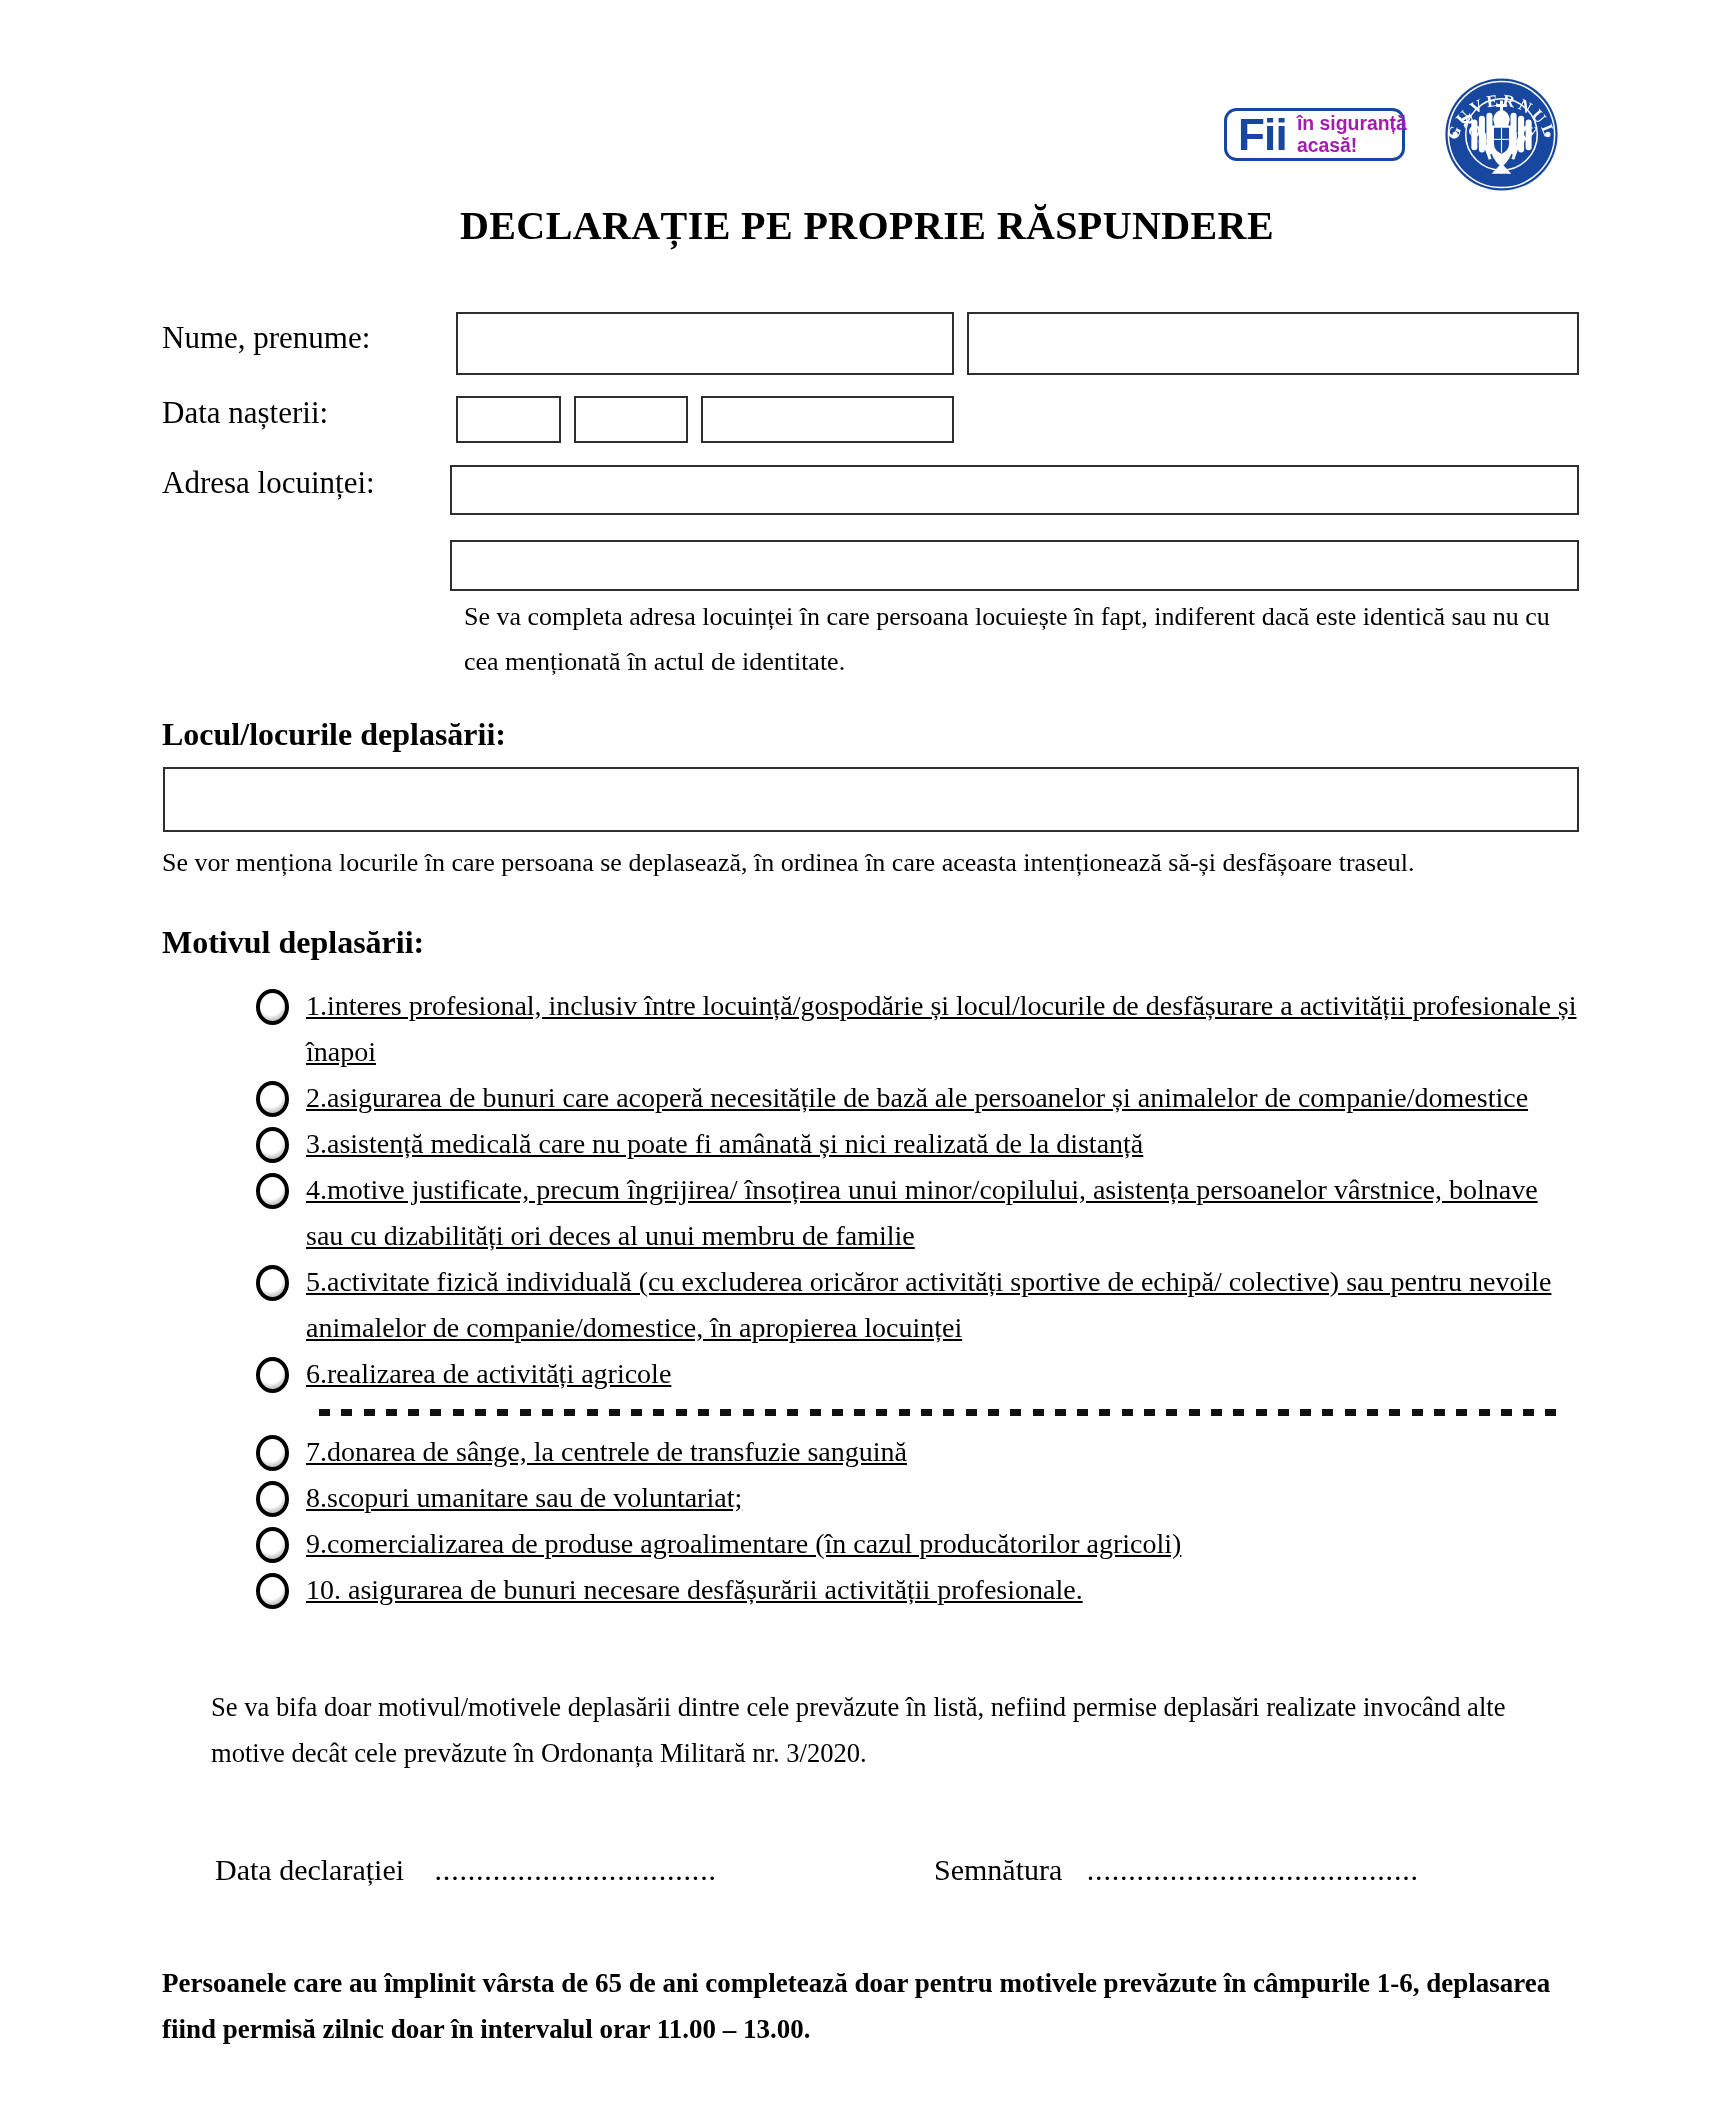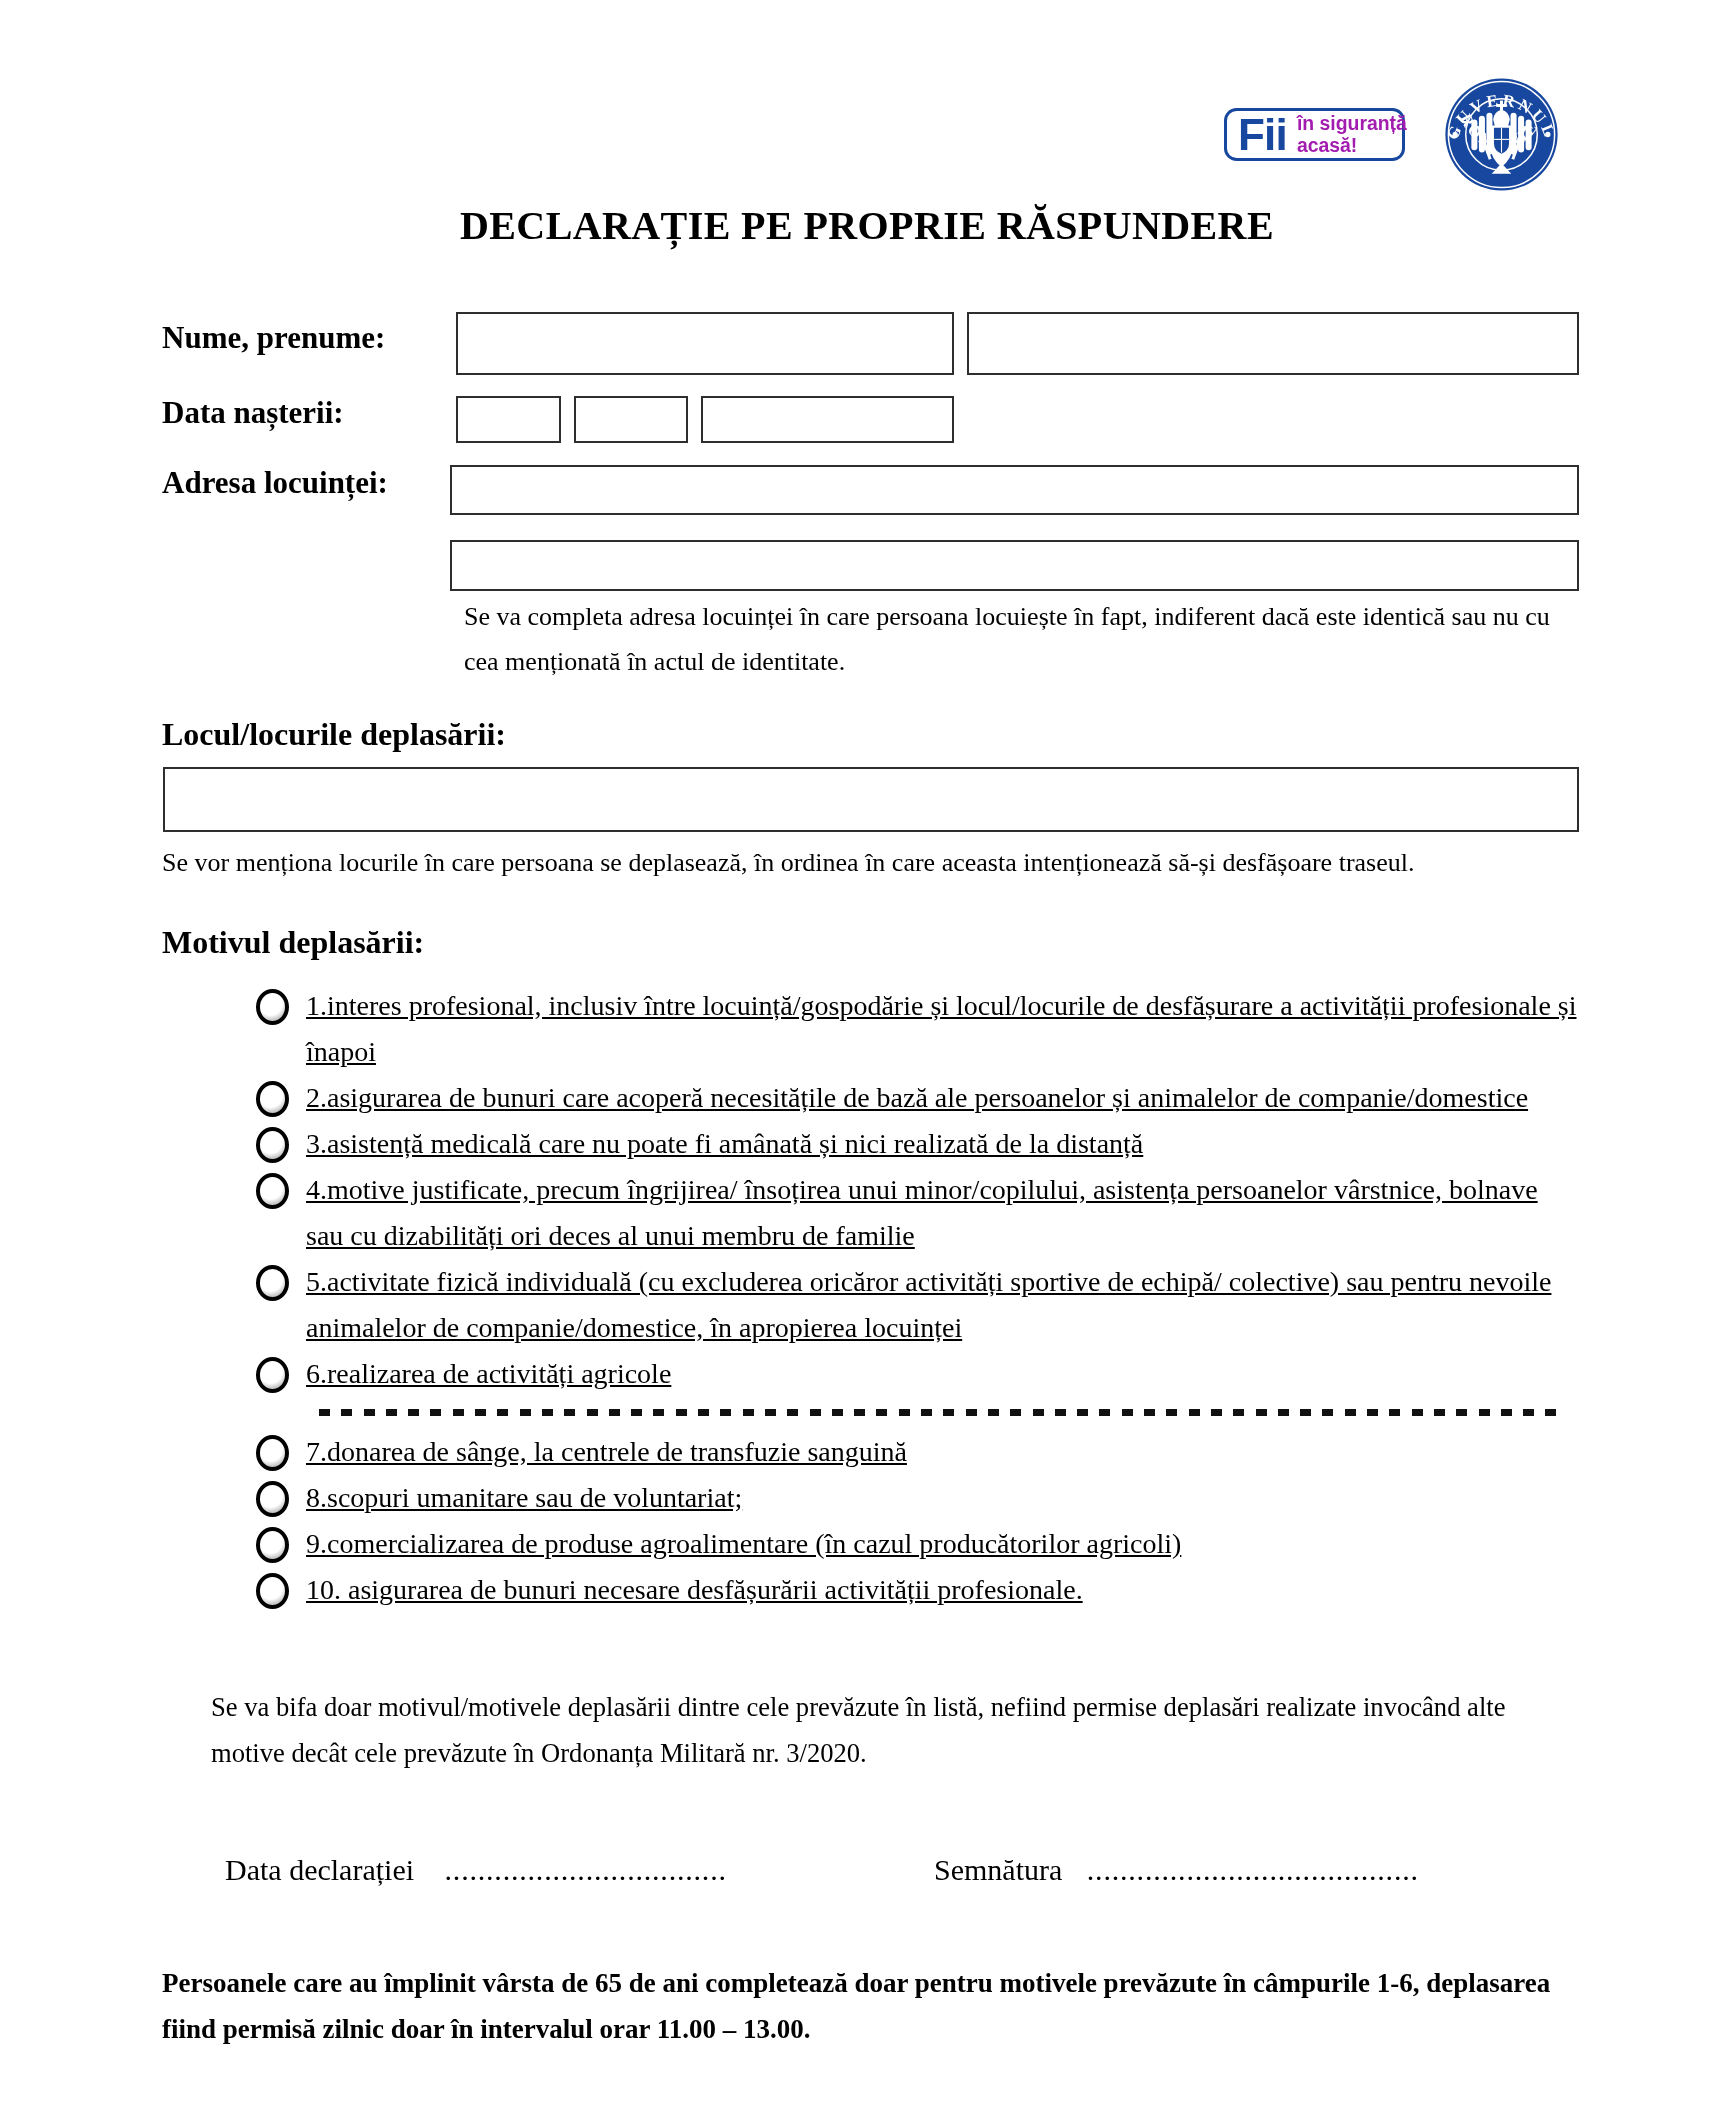--- a/index.html
+++ b/index.html
@@ -21,21 +21,21 @@
     display:flex;flex-direction:column;justify-content:center;
     font-family:"Liberation Sans",sans-serif;font-weight:bold;
     font-size:19.4px;line-height:1.1;color:#a21caf;white-space:nowrap;
   }
   .seal{position:absolute;left:1445px;top:78px;width:113px;height:113px;}
   .page-title{
     position:absolute;left:0;right:0;top:202px;text-align:center;
     font-weight:bold;font-size:40px;letter-spacing:0.4px;
   }
   
-  .field-label{position:absolute;font-weight:bold;font-size:31px;white-space:nowrap;}
+  .field-label{position:absolute;font-weight:normal;font-size:31px;white-space:nowrap;}
   .ibox{position:absolute;border:2.1px solid #2e2e2e;background:#fff;box-sizing:border-box;}
   .small-note{position:absolute;font-size:26px;line-height:45px;}
   
   .section-heading{position:absolute;font-weight:bold;font-size:32px;white-space:nowrap;}
   
   .reasons-list{position:absolute;left:256px;top:983px;width:1328px;text-decoration:underline;}
   .reason-item{display:flex;align-items:flex-start;gap:17px;}
   .reason-radio{
     flex:0 0 auto;width:25px;height:28px;margin-top:5.9px;
     border:4.6px solid #000;border-radius:50%;
@@ -166,21 +166,21 @@
   </div>
   <div class="reason-item">
     <span class="reason-radio"></span>
     <span class="reason-text">10. asigurarea de bunuri necesare desfășurării activității profesionale.</span>
   </div>
 </div>
 
 <div class="reasons-note">Se va bifa doar motivul/motivele deplasării dintre cele prevăzute în listă, nefiind permise deplasări realizate invocând alte motive decât cele prevăzute în Ordonanța Militară nr. 3/2020.</div>
 
 <div class="sig-row">
-  <span class="sig-group" style="left:12px;">
+  <span class="sig-group" style="left:2px;">
     <span>Data declarației</span>
     <span class="sig-dots" style="margin-left:23px;">..................................</span>
   </span>
   <span class="sig-group" style="left:721px;">
     <span>Semnătura</span>
     <span class="sig-dots" style="margin-left:17px;">........................................</span>
   </span>
 </div>
 
 <div class="footer-note">Persoanele care au împlinit vârsta de 65 de ani completează doar pentru motivele prevăzute în câmpurile 1-6, deplasarea fiind permisă zilnic doar în intervalul orar 11.00 – 13.00.</div>

